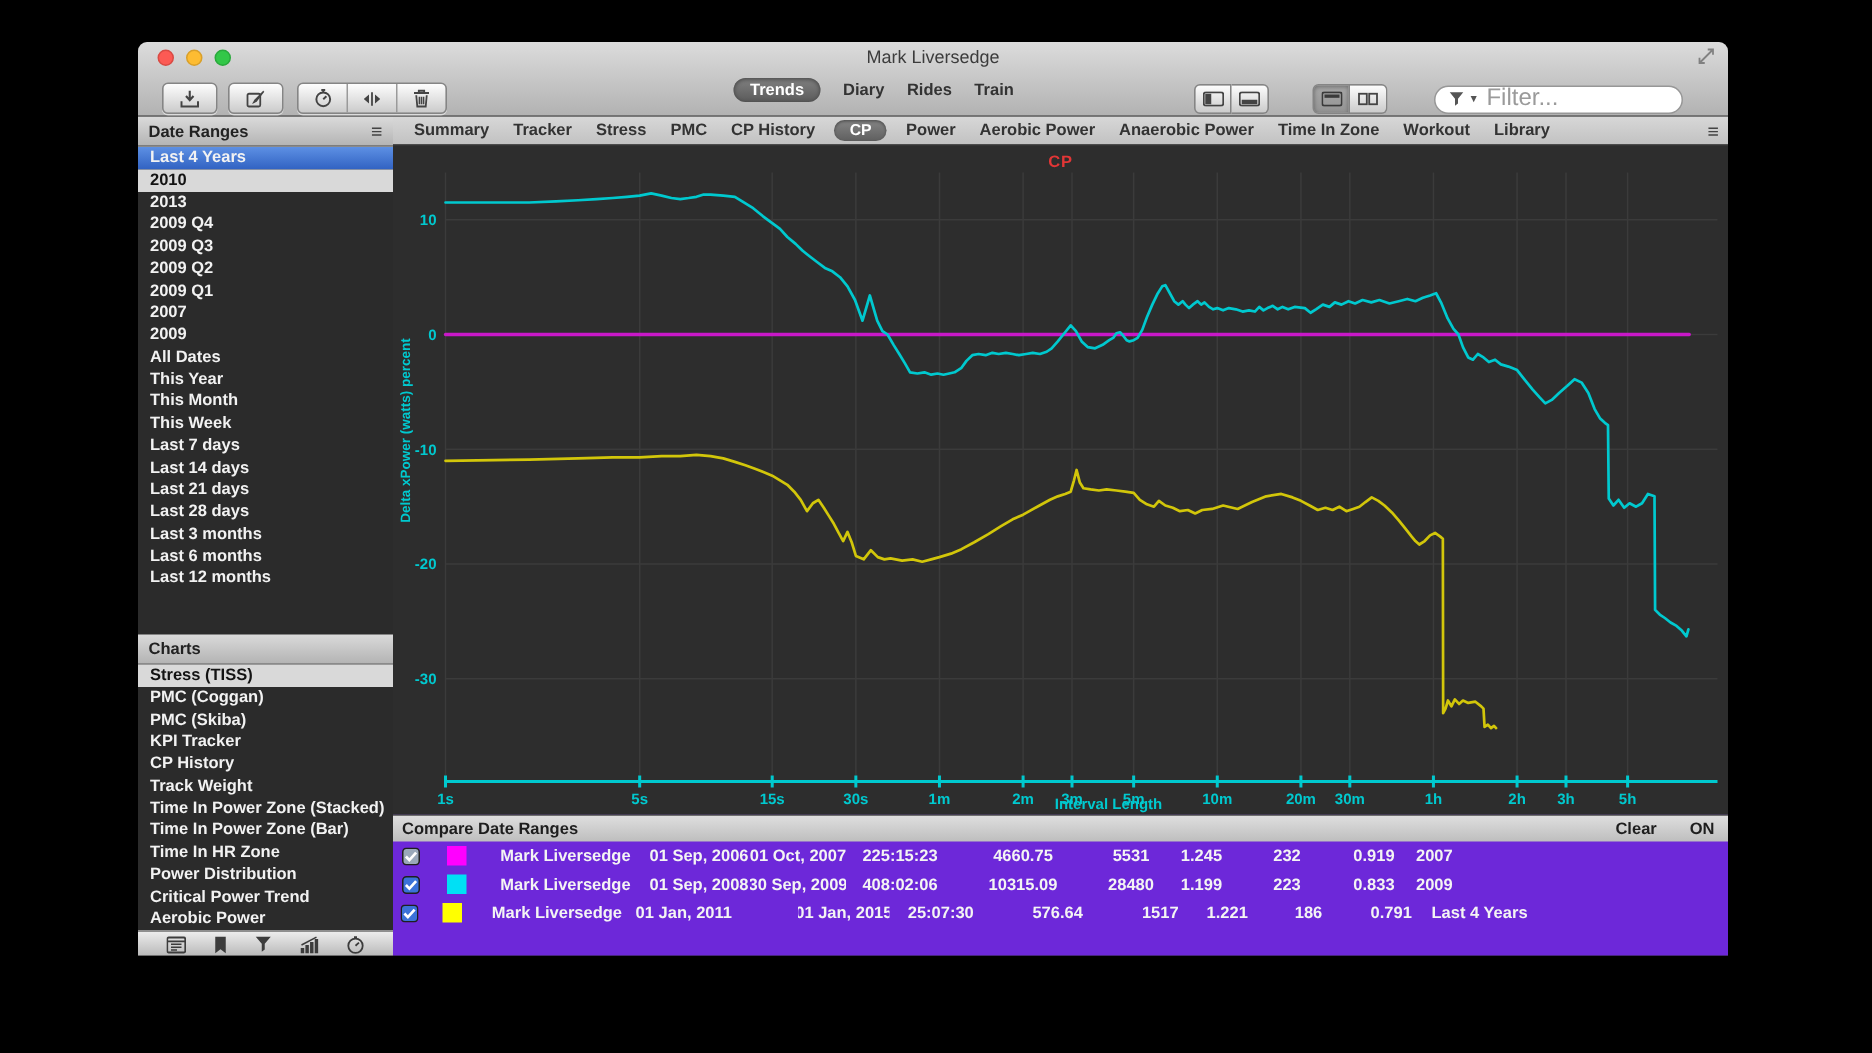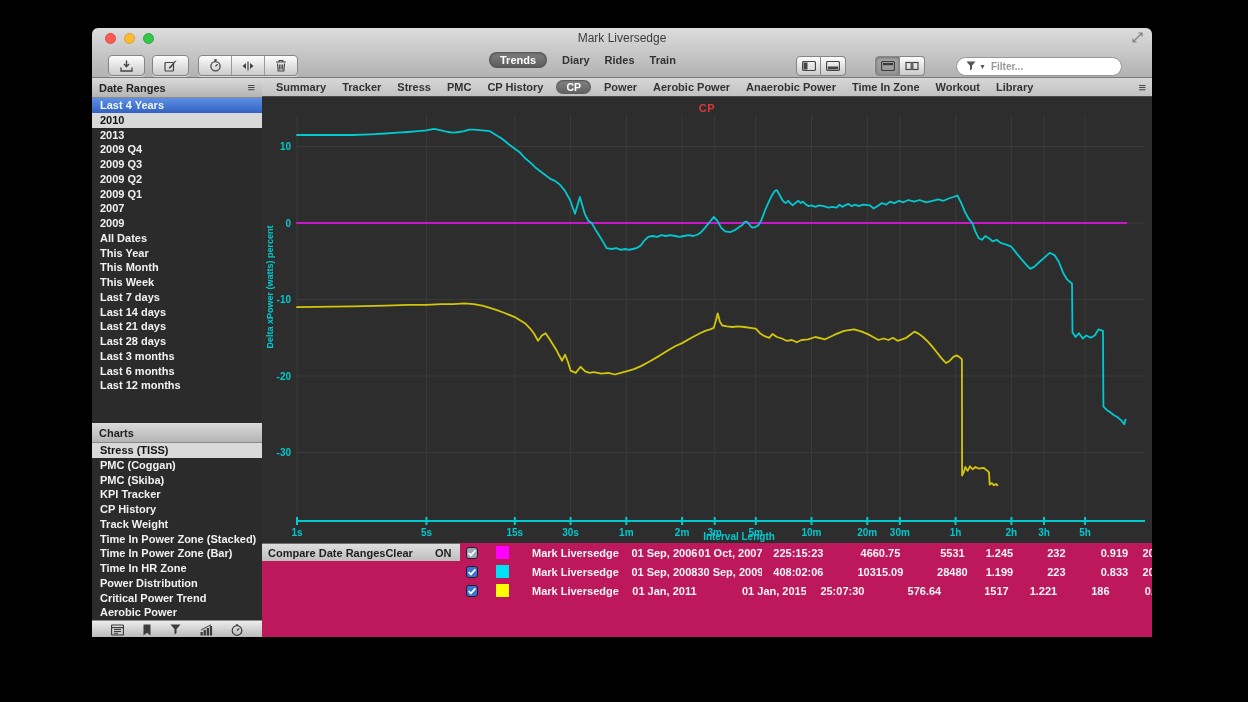--- a/index.html
+++ b/index.html
@@ -34,22 +34,22 @@
   .tb-right{margin-left:auto;display:flex;align-items:center;gap:7px;}
   .sbtn{width:25px;height:20px;border-radius:4px;border:1px solid #858585;box-sizing:border-box;
         background:linear-gradient(#fdfdfd,#cbcbcb);display:flex;align-items:center;justify-content:center;}
   .sbtn.pressed{background:linear-gradient(#a8a8a8,#949494);box-shadow:inset 0 1px 3px rgba(0,0,0,.35);}
   .btn-pair{display:flex;}
   .btn-pair .sbtn:first-child{border-radius:4px 0 0 4px;}
   .btn-pair .sbtn:last-child{border-radius:0 4px 4px 0;border-left:none;}
   .btn-pair+.btn-pair{margin-left:22px;}
   .filter-field{width:166px;height:19px;margin-left:24px;border-radius:10px;background:#fff;
         border:1px solid #979797;box-sizing:border-box;display:flex;align-items:center;padding:0 9px;gap:3px;}
-  .filter-field input{border:none;outline:none;background:transparent;font-size:10px;width:110px;
-        font-family:"Liberation Sans","DejaVu Sans",sans-serif;color:#444;font-weight:bold;}
+  .filter-field input{border:none;outline:none;background:transparent;font-size:16px;width:110px;
+        font-family:"Liberation Sans","DejaVu Sans",sans-serif;color:#444;}
   .filter-field input::placeholder{color:#9a9a9a;}
   .caret{font-size:7px;color:#555;}
   
   .content{display:flex;height:560px;}
   .sidebar{width:170px;background:#2b2b2b;display:flex;flex-direction:column;overflow:hidden;flex:none;}
   .side-header{height:19px;flex:none;background:linear-gradient(#dadada,#b4b4b4);border-bottom:1px solid #8a8a8a;
         display:flex;align-items:center;justify-content:space-between;padding:0 7px;
         font-size:11px;font-weight:bold;color:#222;}
   .menu-glyph{font-size:13px;color:#444;line-height:1;}
   .dlist{flex:none;}
@@ -70,21 +70,21 @@
   .tabbar .menu-glyph{margin-left:auto;}
   .chart-area{height:446px;flex:none;position:relative;background:#2d2d2d;}
   .chart-area svg{position:absolute;left:0;top:0;}
   .chart-title{position:absolute;top:5px;left:0;width:100%;text-align:center;
         font-size:11px;font-weight:bold;color:#e23636;letter-spacing:.5px;}
   .xaxis-title{position:absolute;bottom:1px;left:53px;width:848px;text-align:center;
         font-size:10px;font-weight:bold;color:#00c9cf;}
   .ylabel{position:absolute;left:-132px;top:185px;width:280px;text-align:center;
         font-size:9px;font-weight:bold;color:#00c9cf;transform:rotate(-90deg);}
   
-  .compare{flex:1;display:flex;flex-direction:row;background:#be185d;min-height:0;}
+  .compare{flex:1;display:flex;flex-direction:column;background:#6d28d9;min-height:0;}
   .compare-header{height:17px;flex:none;background:linear-gradient(#dedede,#bebebe);border-top:1px solid #6f6f6f;
         display:flex;align-items:center;padding:0 6px;font-size:11px;font-weight:bold;color:#1e1e1e;}
   .ch-right{margin-left:auto;display:flex;gap:22px;padding-right:3px;}
   .thead{height:18px;flex:none;background:#fbfbfb;border-bottom:2px solid #161616;display:flex;
         font-size:11px;color:#111;}
   .th{display:flex;align-items:center;justify-content:center;box-sizing:border-box;height:100%;
         border-right:1px solid #b8b8b8;white-space:nowrap;overflow:hidden;}
   .th:last-child{border-right:none;}
   .trow{height:19px;flex:none;display:flex;align-items:center;font-size:11px;font-weight:bold;color:#f4f4f4;}
   .td{box-sizing:border-box;display:flex;align-items:center;justify-content:center;height:100%;

